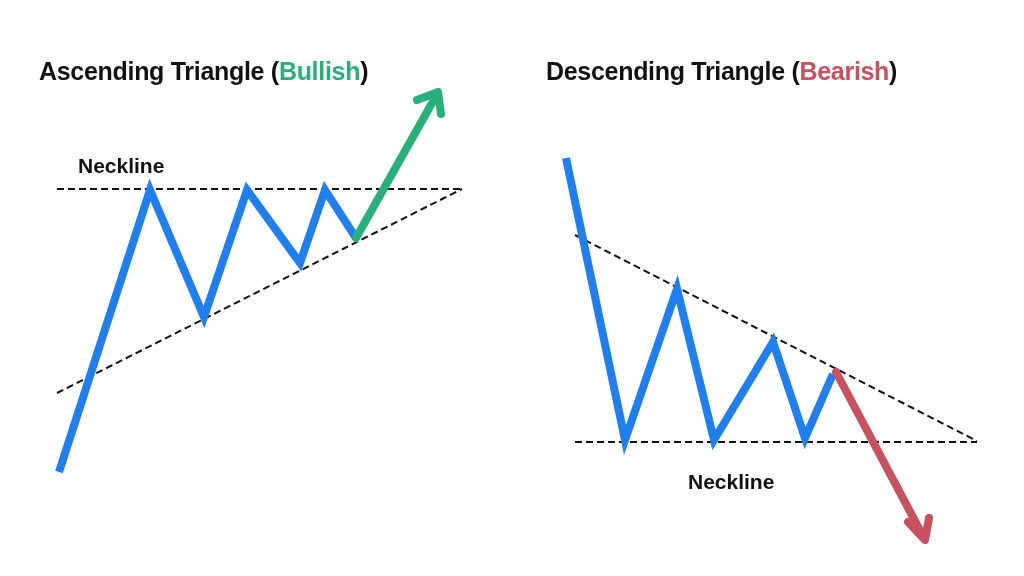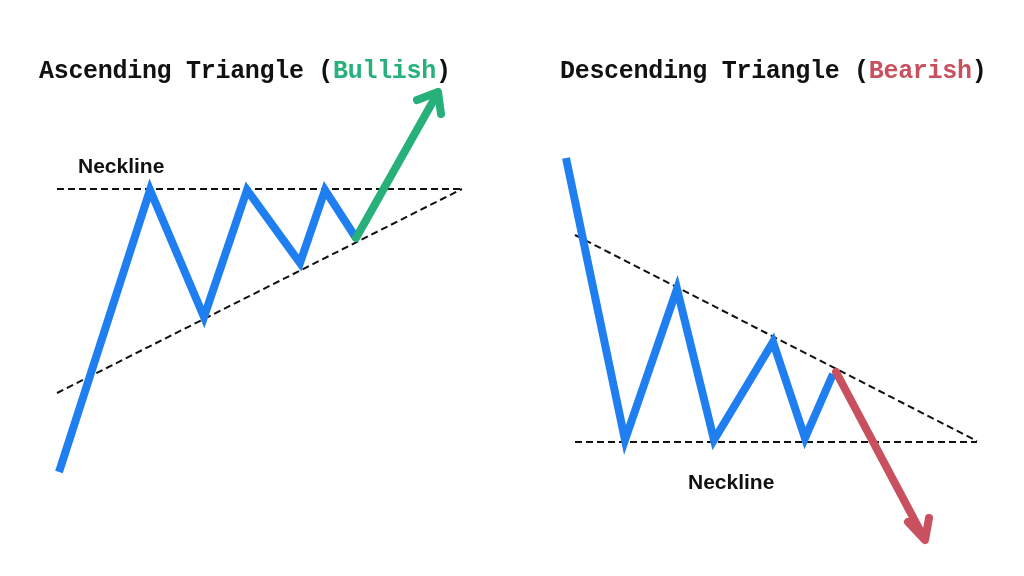--- a/index.html
+++ b/index.html
@@ -14,21 +14,21 @@
       overflow: hidden;
     }
     .canvas {
       position: absolute;
       left: 0; top: 0;
       width: 1024px;
       height: 576px;
     }
     .title {
       position: absolute;
-      font-family: Liberation Mono, monospace;
+      font-family: Liberation Sans, sans-serif;
       font-weight: bold;
       font-size: 25px;
       color: #111111;
       white-space: nowrap;
       letter-spacing: -0.3px;
     }
     .title .accent-bull { color: #27b07a; }
     .title .accent-bear { color: #c9505f; }
     .label {
       position: absolute;
@@ -43,21 +43,21 @@
   </style>
 </head>
 <body>
 
 <div class="canvas">
 
   <div class="title" style="left:39px; top:57px;">
     <span>Ascending Triangle (</span><span class="accent-bull">Bullish</span><span>)</span>
   </div>
 
-  <div class="title" style="left:560px; top:57px;">
+  <div class="title" style="left:546px; top:57px;">
     <span>Descending Triangle (</span><span class="accent-bear">Bearish</span><span>)</span>
   </div>
 
   <div class="label" style="left:78px; top:146px;">Neckline</div>
   <div class="label" style="left:688px; top:462px;">Neckline</div>
 
   <svg width="1024" height="576" viewBox="0 0 1024 576">
 
     <g>
       <line x1="57" y1="189" x2="462" y2="189" stroke="#111111" stroke-width="2" stroke-dasharray="7,4"></line>

